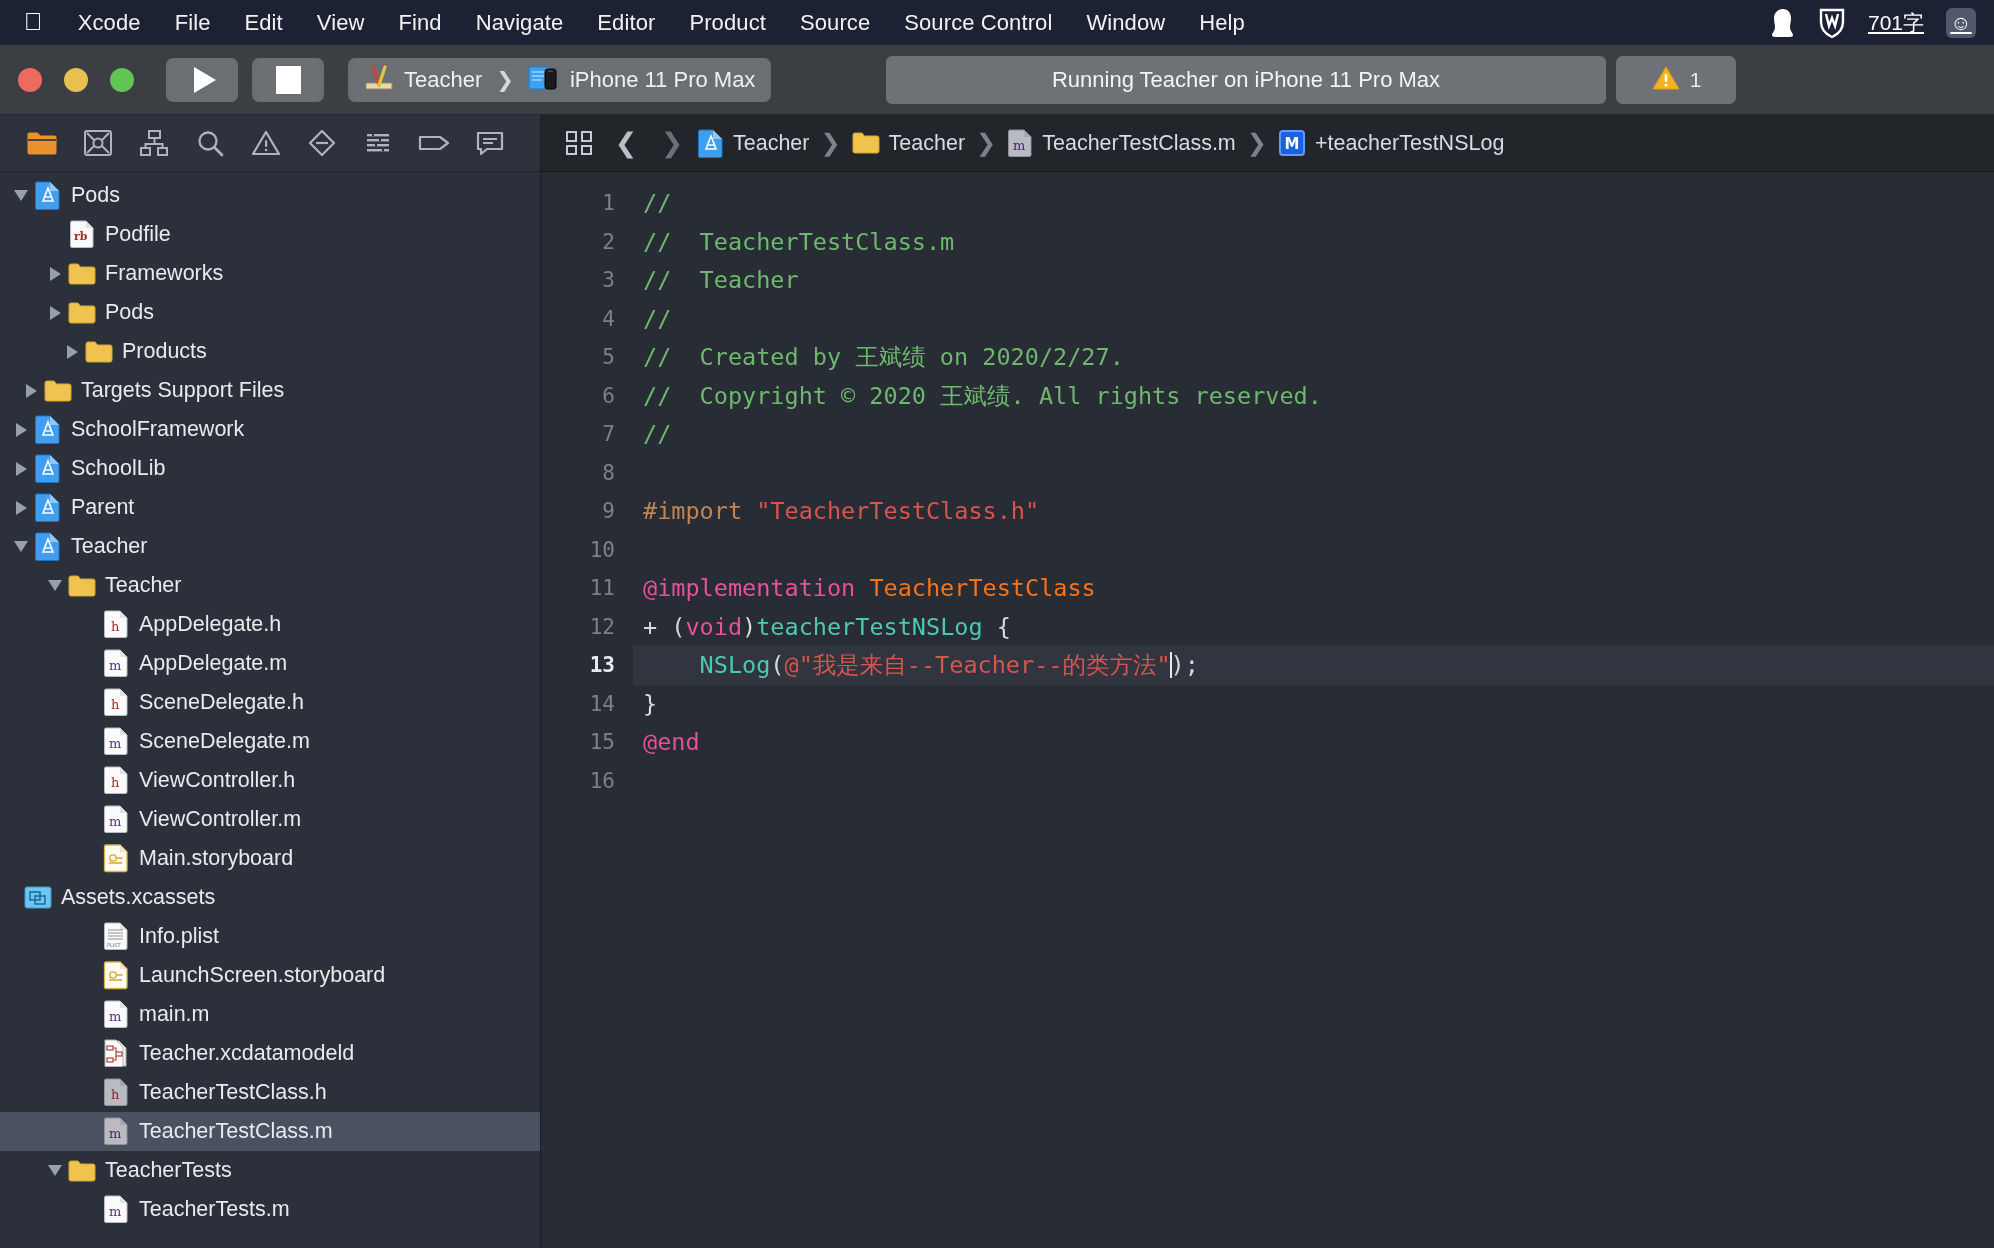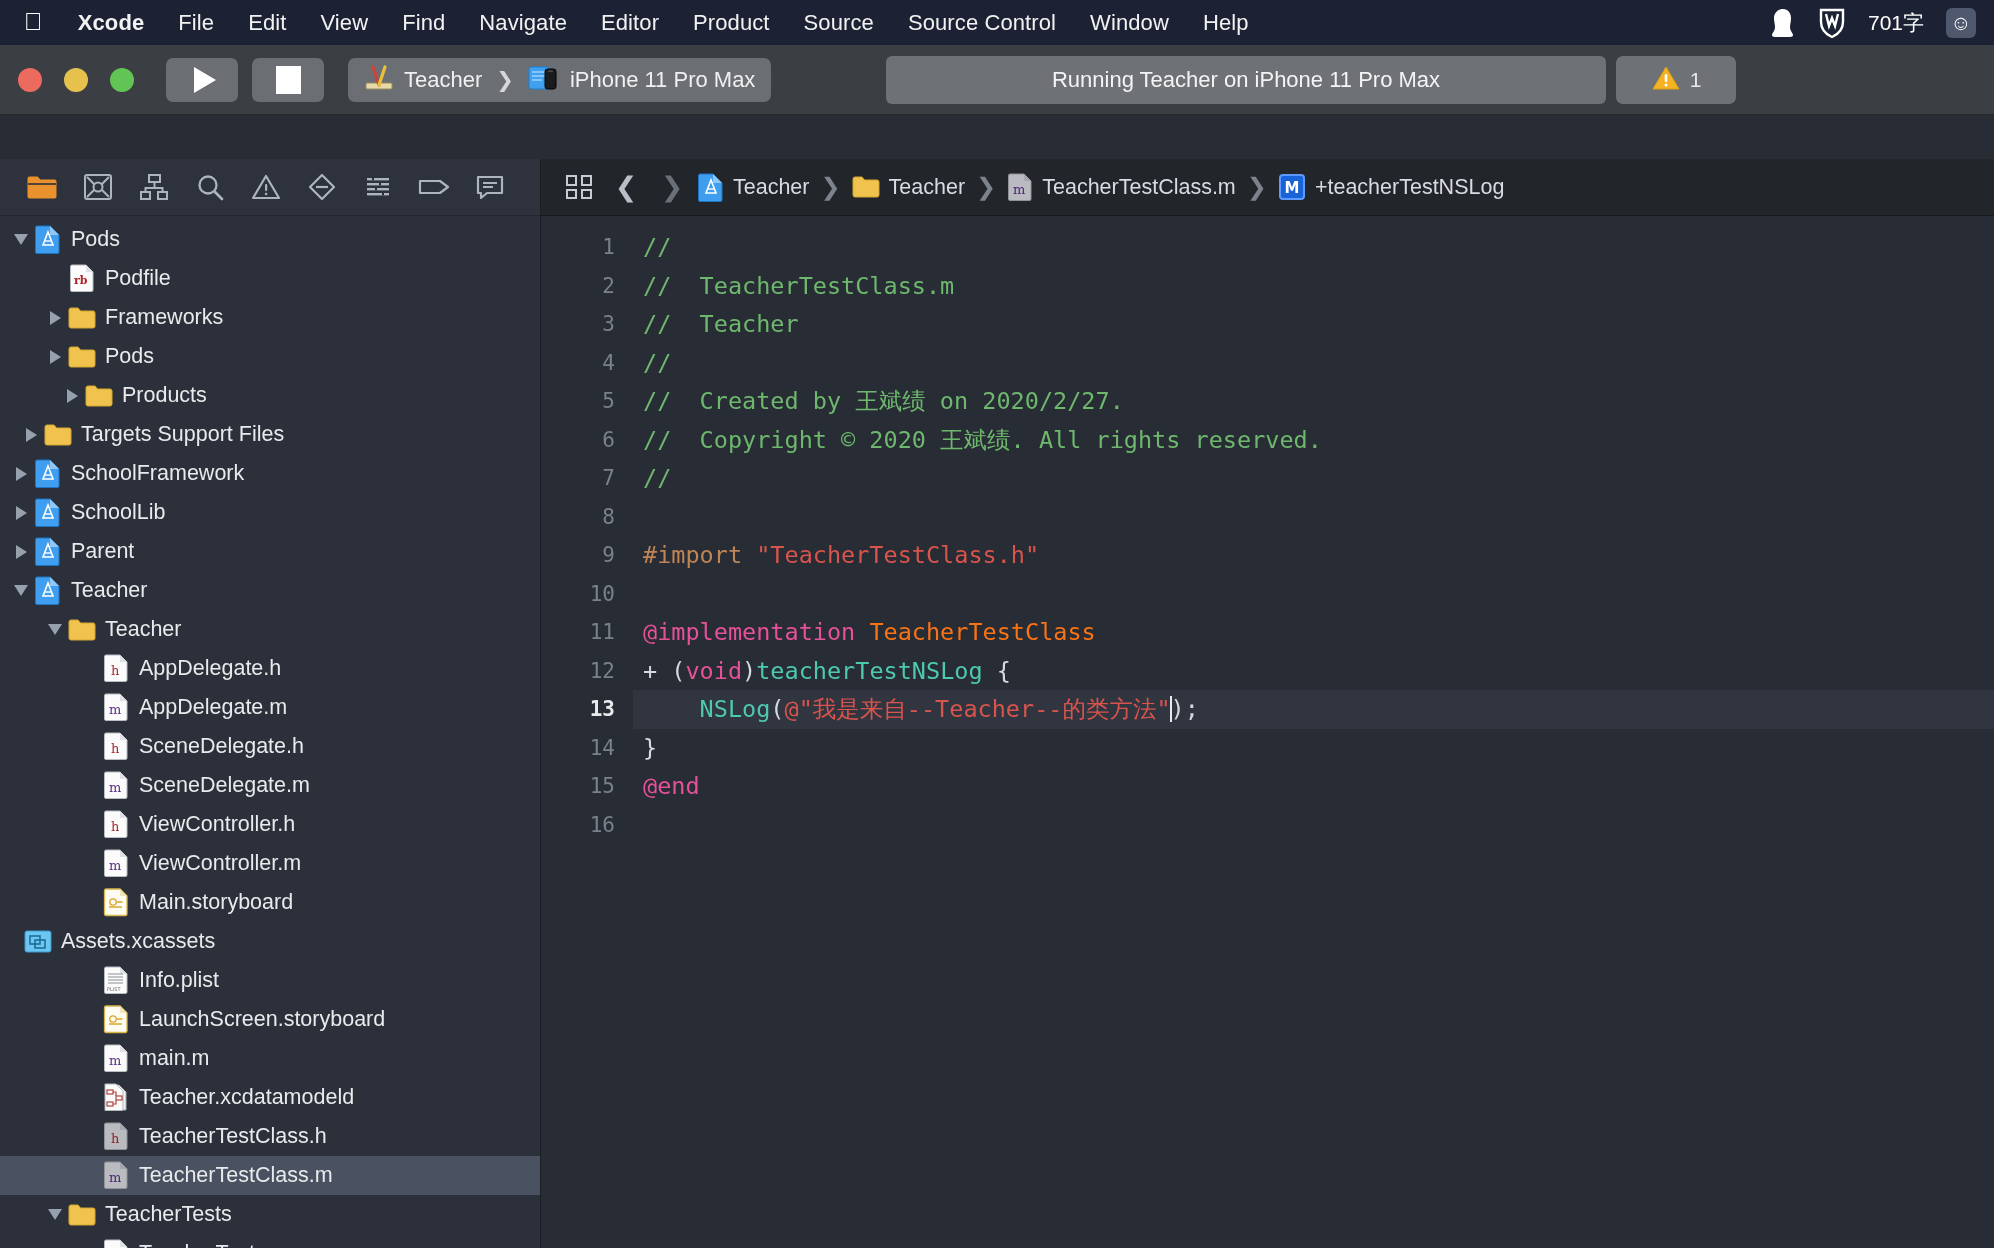--- a/index.html
+++ b/index.html
@@ -16,35 +16,35 @@
     padding:0 16px; color:#ffffff; position:relative;
   }
   .menubar-left { display:flex; align-items:center; gap:0; }
   .apple-logo {
     font-size:25px; line-height:1; padding:0 18px 3px 8px; color:#fff;
   }
   .menu-item {
     font-size:22px; padding:0 17px; color:#f2f2f2; white-space:nowrap;
     letter-spacing:.1px;
   }
-  .menu-item.bold { font-weight:bold; }
+  .menu-item.bold { font-weight:normal; }
   .menubar-right {
     position:absolute; right:18px; top:0; height:45px;
-    display:flex; align-items:center; gap:22px;
+    display:flex; align-items:center; gap:22px;text-decoration:underline;
   }
   .status-icon { display:flex; align-items:center; justify-content:center; }
   .status-text { font-size:21px; color:#fff; }
   .smiley {
     width:30px; height:30px; border-radius:6px; background:#50586e;
     display:flex; align-items:center; justify-content:center;
     font-size:21px; color:#fff;
   }
 
   
-  .window { width:1994px; height:1203px; background:#282c34; display:flex; flex-direction:column;gap:44px; }
+  .window { width:1994px; height:1203px; background:#282c34; display:flex; flex-direction:column; }
 
   
   .toolbar {
     height:70px; background:#3b3f44; display:flex; align-items:center;
     padding:0 18px; border-bottom:1px solid #25282c; position:relative;
     flex:0 0 70px;
   }
   .traffic { display:flex; gap:22px; align-items:center; margin-right:32px; }
   .light { width:24px; height:24px; border-radius:50%; }
   .light.red{background:#ed6a5f;} .light.yellow{background:#e7c14e;} .light.green{background:#62c454;}

